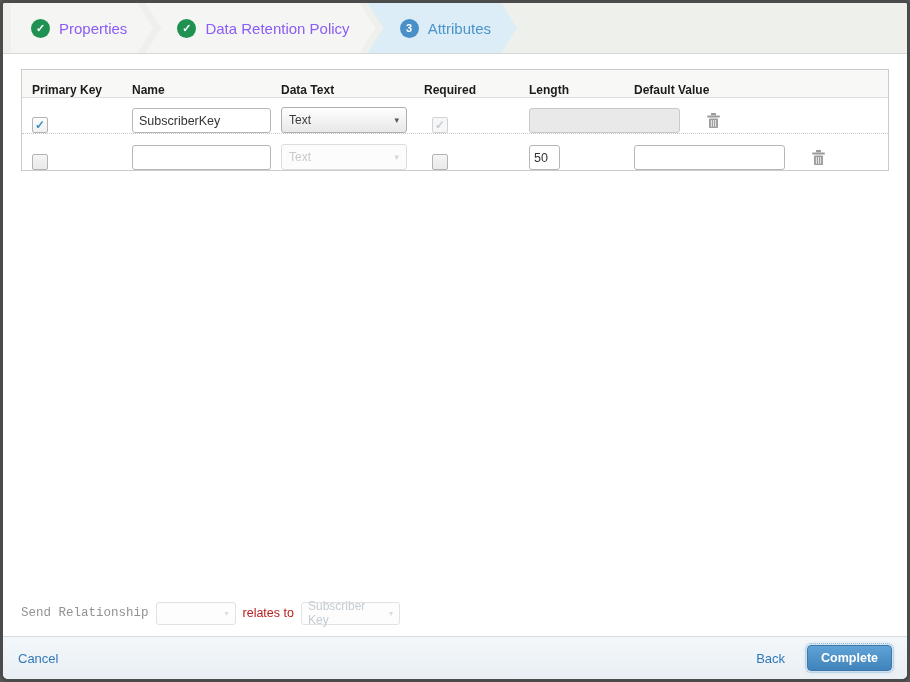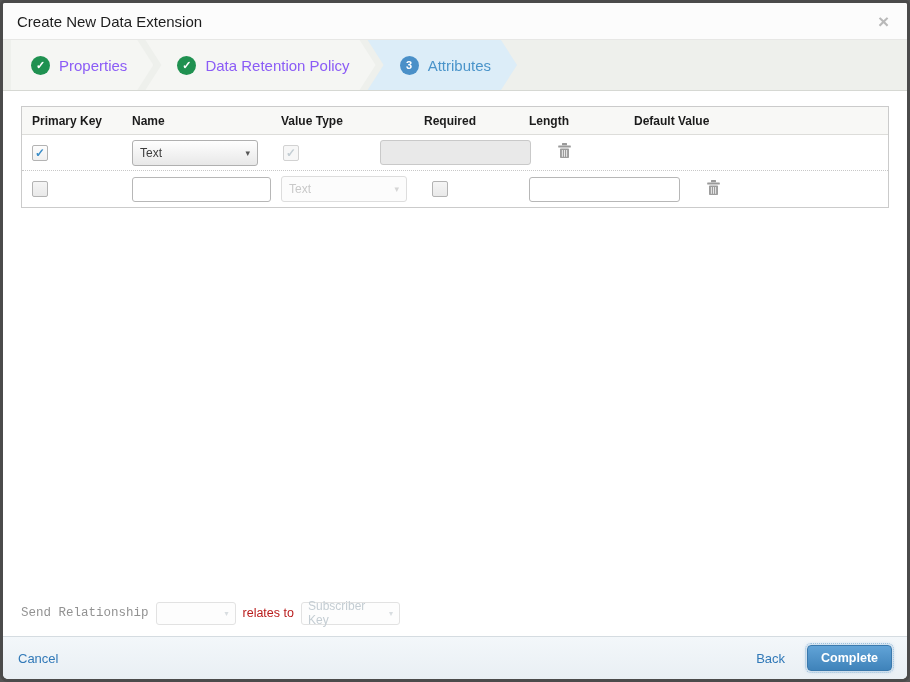--- a/index.html
+++ b/index.html
@@ -53,21 +53,21 @@
   .step.active .step-circle{background:#4a90c8;}
   .step-label{font-size:15px;}
   .step.complete .step-label{color:#8b5cf6;}
   .step.active .step-label{color:#4a94ca;}
   
   .content{flex:1 1 auto;background:#fff;display:flex;flex-direction:column;overflow:hidden;}
   .attr-table{
     margin:15px 18px 0 18px;
     border:1px solid #cbcbcb;
   }
-  .t-row{display:flex;align-items:center;}
+  .t-row{display:flex;align-items:flex-end;}
   .t-head{
     height:28px;background:#f8f8f6;
     border-bottom:1px solid #ddddda;
   }
   .t-head .cell{font-size:12px;font-weight:bold;color:#1c1c1c;}
   .t-data{height:36px;}
   .t-data.dotted{border-bottom:1px dotted #c8c8c8;}
   .cell{flex:0 0 auto;}
   .c1{width:110px;padding-left:10px;}
   .c2{width:149px;}
@@ -143,24 +143,20 @@
     font-family:"Liberation Sans",sans-serif;
     outline:1px dotted #9cc1de;outline-offset:1px;
     box-shadow:0 0 4px rgba(110,160,205,.55);
   }
 </style>
 </head>
 <body>
 
 <div class="modal">
 
-  <div class="titlebar">
-    <span class="title">Create New Data Extension</span>
-    <span class="close-btn">×</span>
-  </div>
 
   <div class="wizardbar">
     <div class="step complete">
       <span class="step-circle">✓</span>
       <span class="step-label">Properties</span>
     </div>
     <div class="step complete notched">
       <span class="step-circle">✓</span>
       <span class="step-label">Data Retention Policy</span>
     </div>
@@ -170,30 +166,33 @@
     </div>
   </div>
 
   <div class="content">
 
     <div class="attr-table">
 
       <div class="t-row t-head">
         <div class="cell c1">Primary Key</div>
         <div class="cell c2">Name</div>
-        <div class="cell c3">Value Type</div>
+        <div class="cell c3">Data Text</div>
         <div class="cell c4">Required</div>
         <div class="cell c5">Length</div>
         <div class="cell c6">Default Value</div>
         <div class="cell c7"></div>
       </div>
 
       <div class="t-row t-data dotted">
         <div class="cell c1">
           <div class="cbx checked">✓</div>
+        </div>
+        <div class="cell c2">
+          <input class="tinput name-input" value="SubscriberKey" style="">
         </div>
         <div class="cell c3">
           <div class="fselect">
             <span>Text</span>
             <span class="arrow">▾</span>
           </div>
         </div>
         <div class="cell c4">
           <div class="cbx checked-disabled req">✓</div>
         </div>
@@ -223,20 +222,23 @@
         </div>
         <div class="cell c3">
           <div class="fselect disabled">
             <span>Text</span>
             <span class="arrow">▾</span>
           </div>
         </div>
         <div class="cell c4">
           <div class="cbx unchecked req"></div>
         </div>
+        <div class="cell c5">
+          <input class="tinput len-input" value="50" style="">
+        </div>
         <div class="cell c6">
           <input class="tinput def-input" value="" style="">
         </div>
         <div class="cell c7">
           <span class="trash">
             <svg width="15" height="17" viewBox="0 0 15 17">
               <rect x="5" y="1" width="5" height="2.2" rx="0.5" fill="#9a9a9a"></rect>
               <rect x="1.2" y="3.4" width="12.6" height="2" rx="0.5" fill="#9a9a9a"></rect>
               <rect x="3" y="6.6" width="9" height="9.4" rx="0.8" fill="#9d9d9d"></rect>
               <line x1="5.4" y1="8" x2="5.4" y2="14.8" stroke="#e9e9e9" stroke-width="1"></line>

